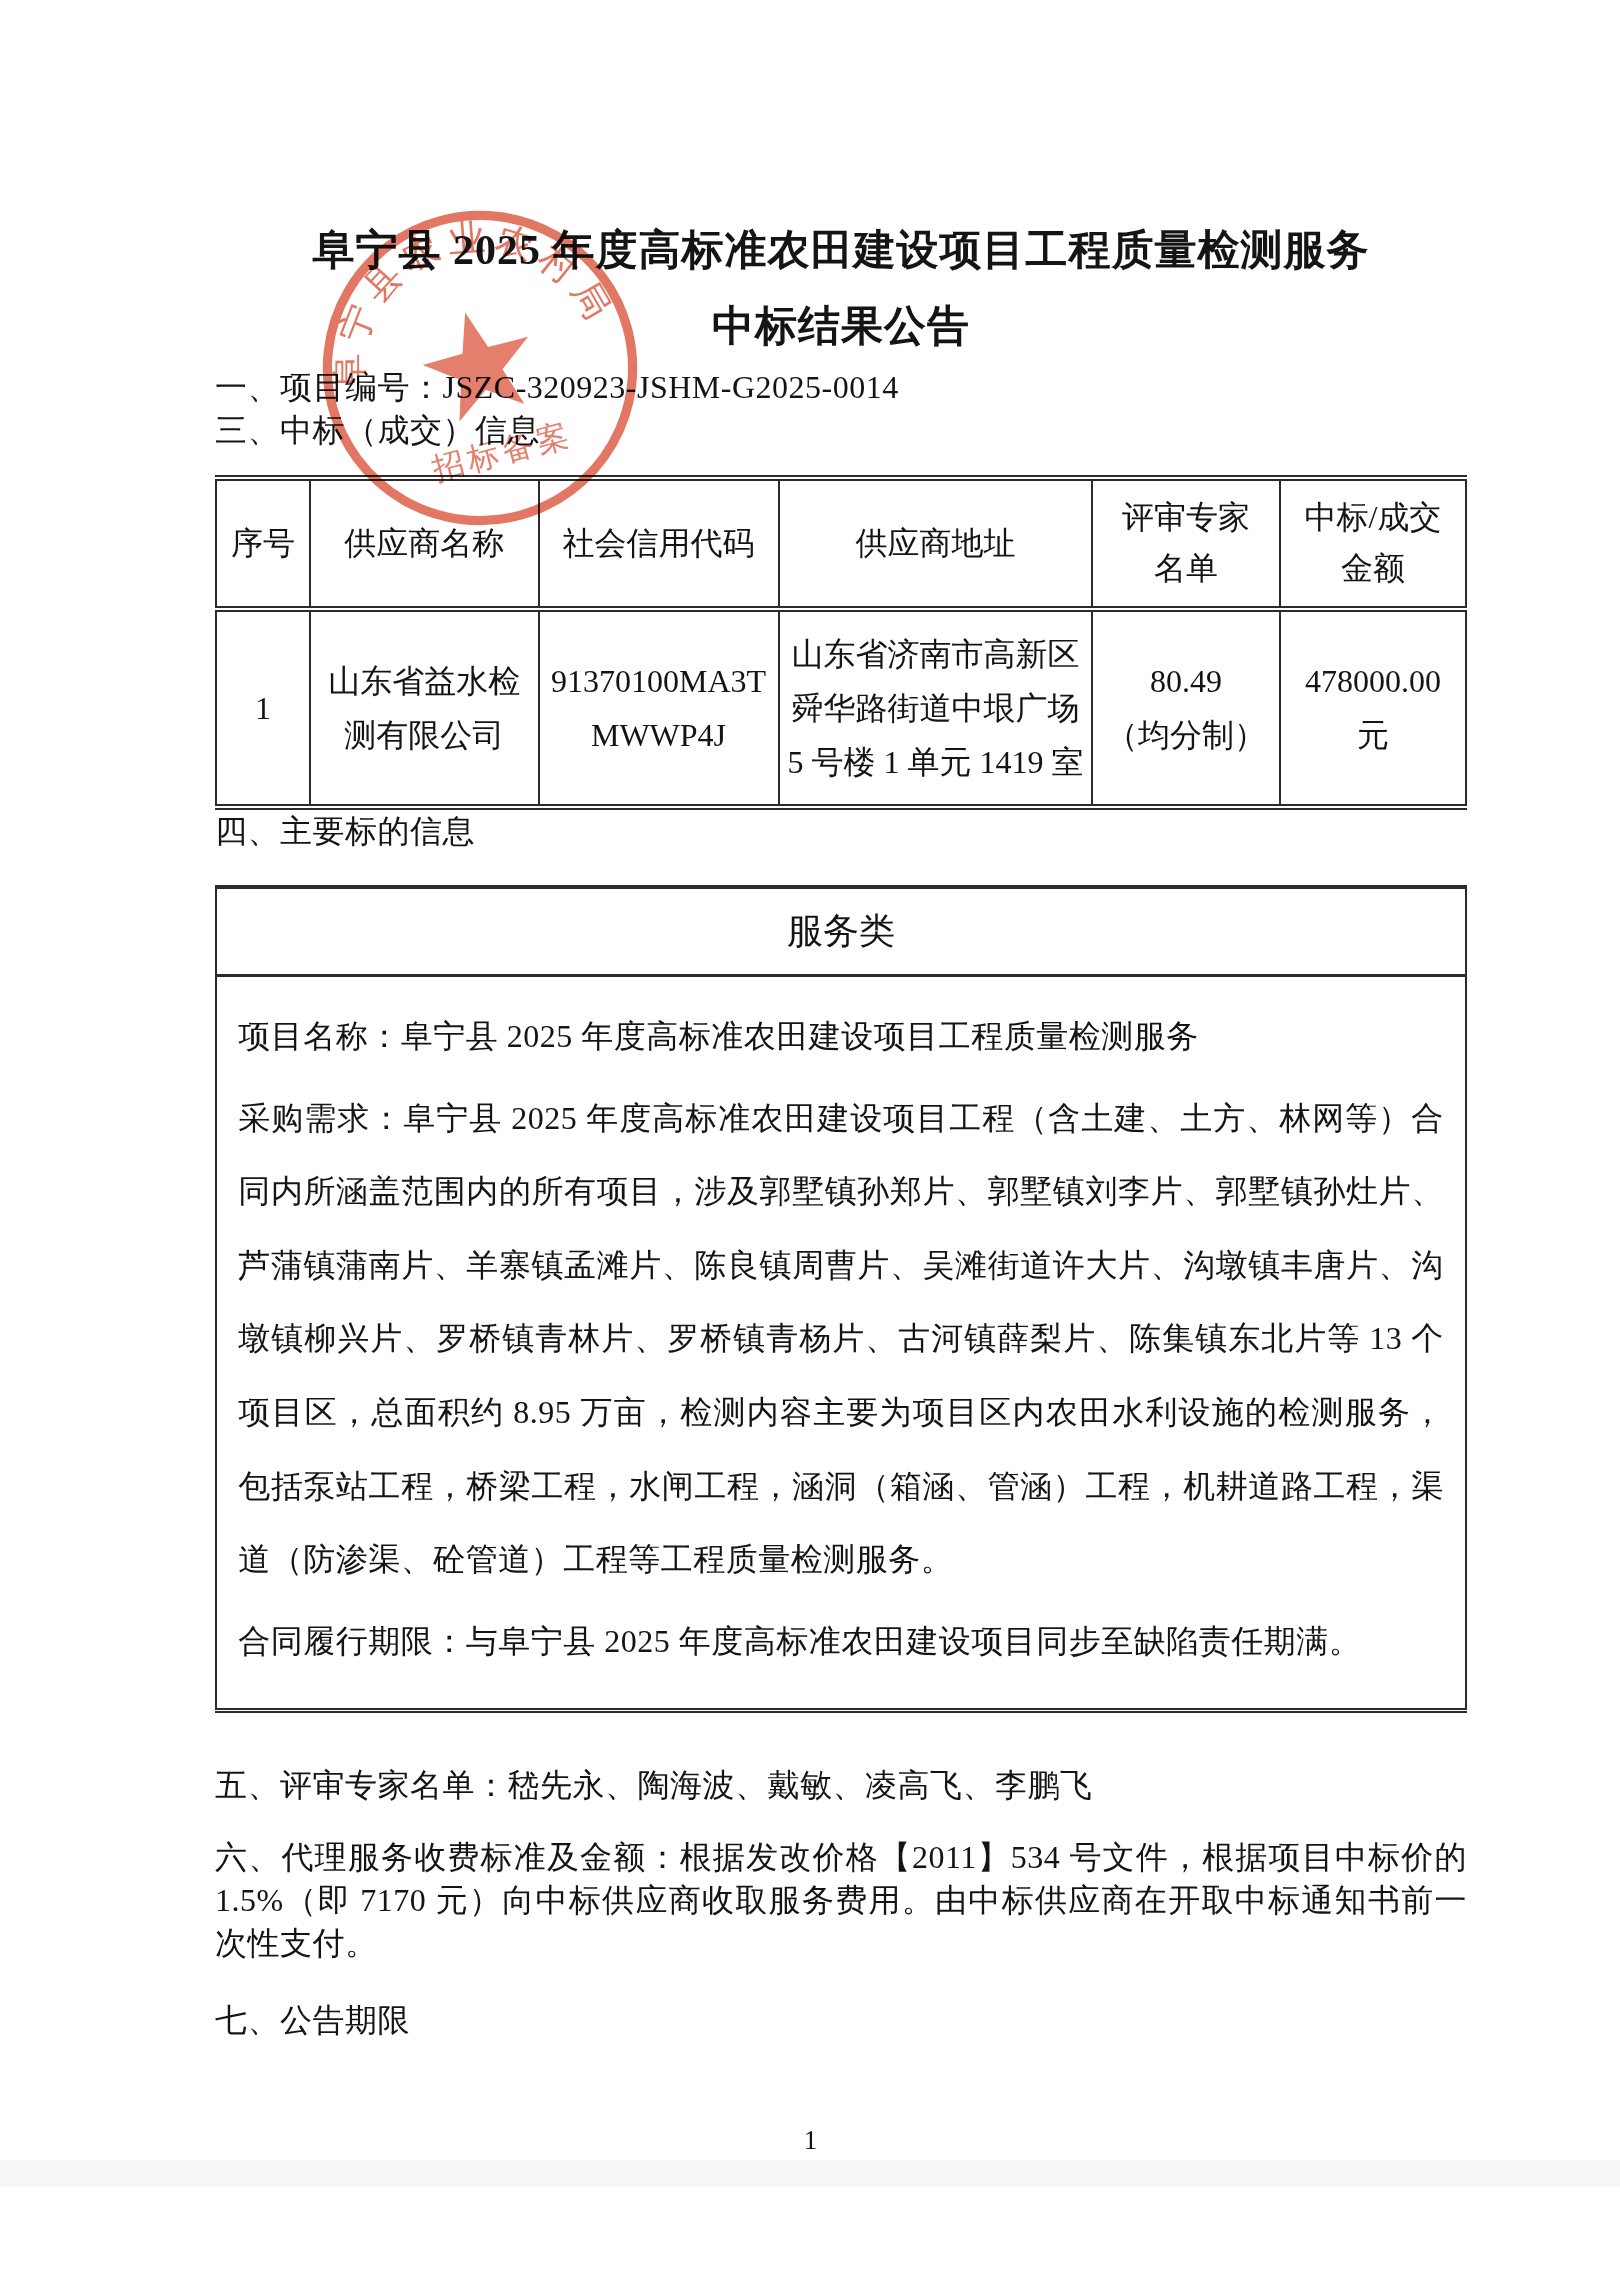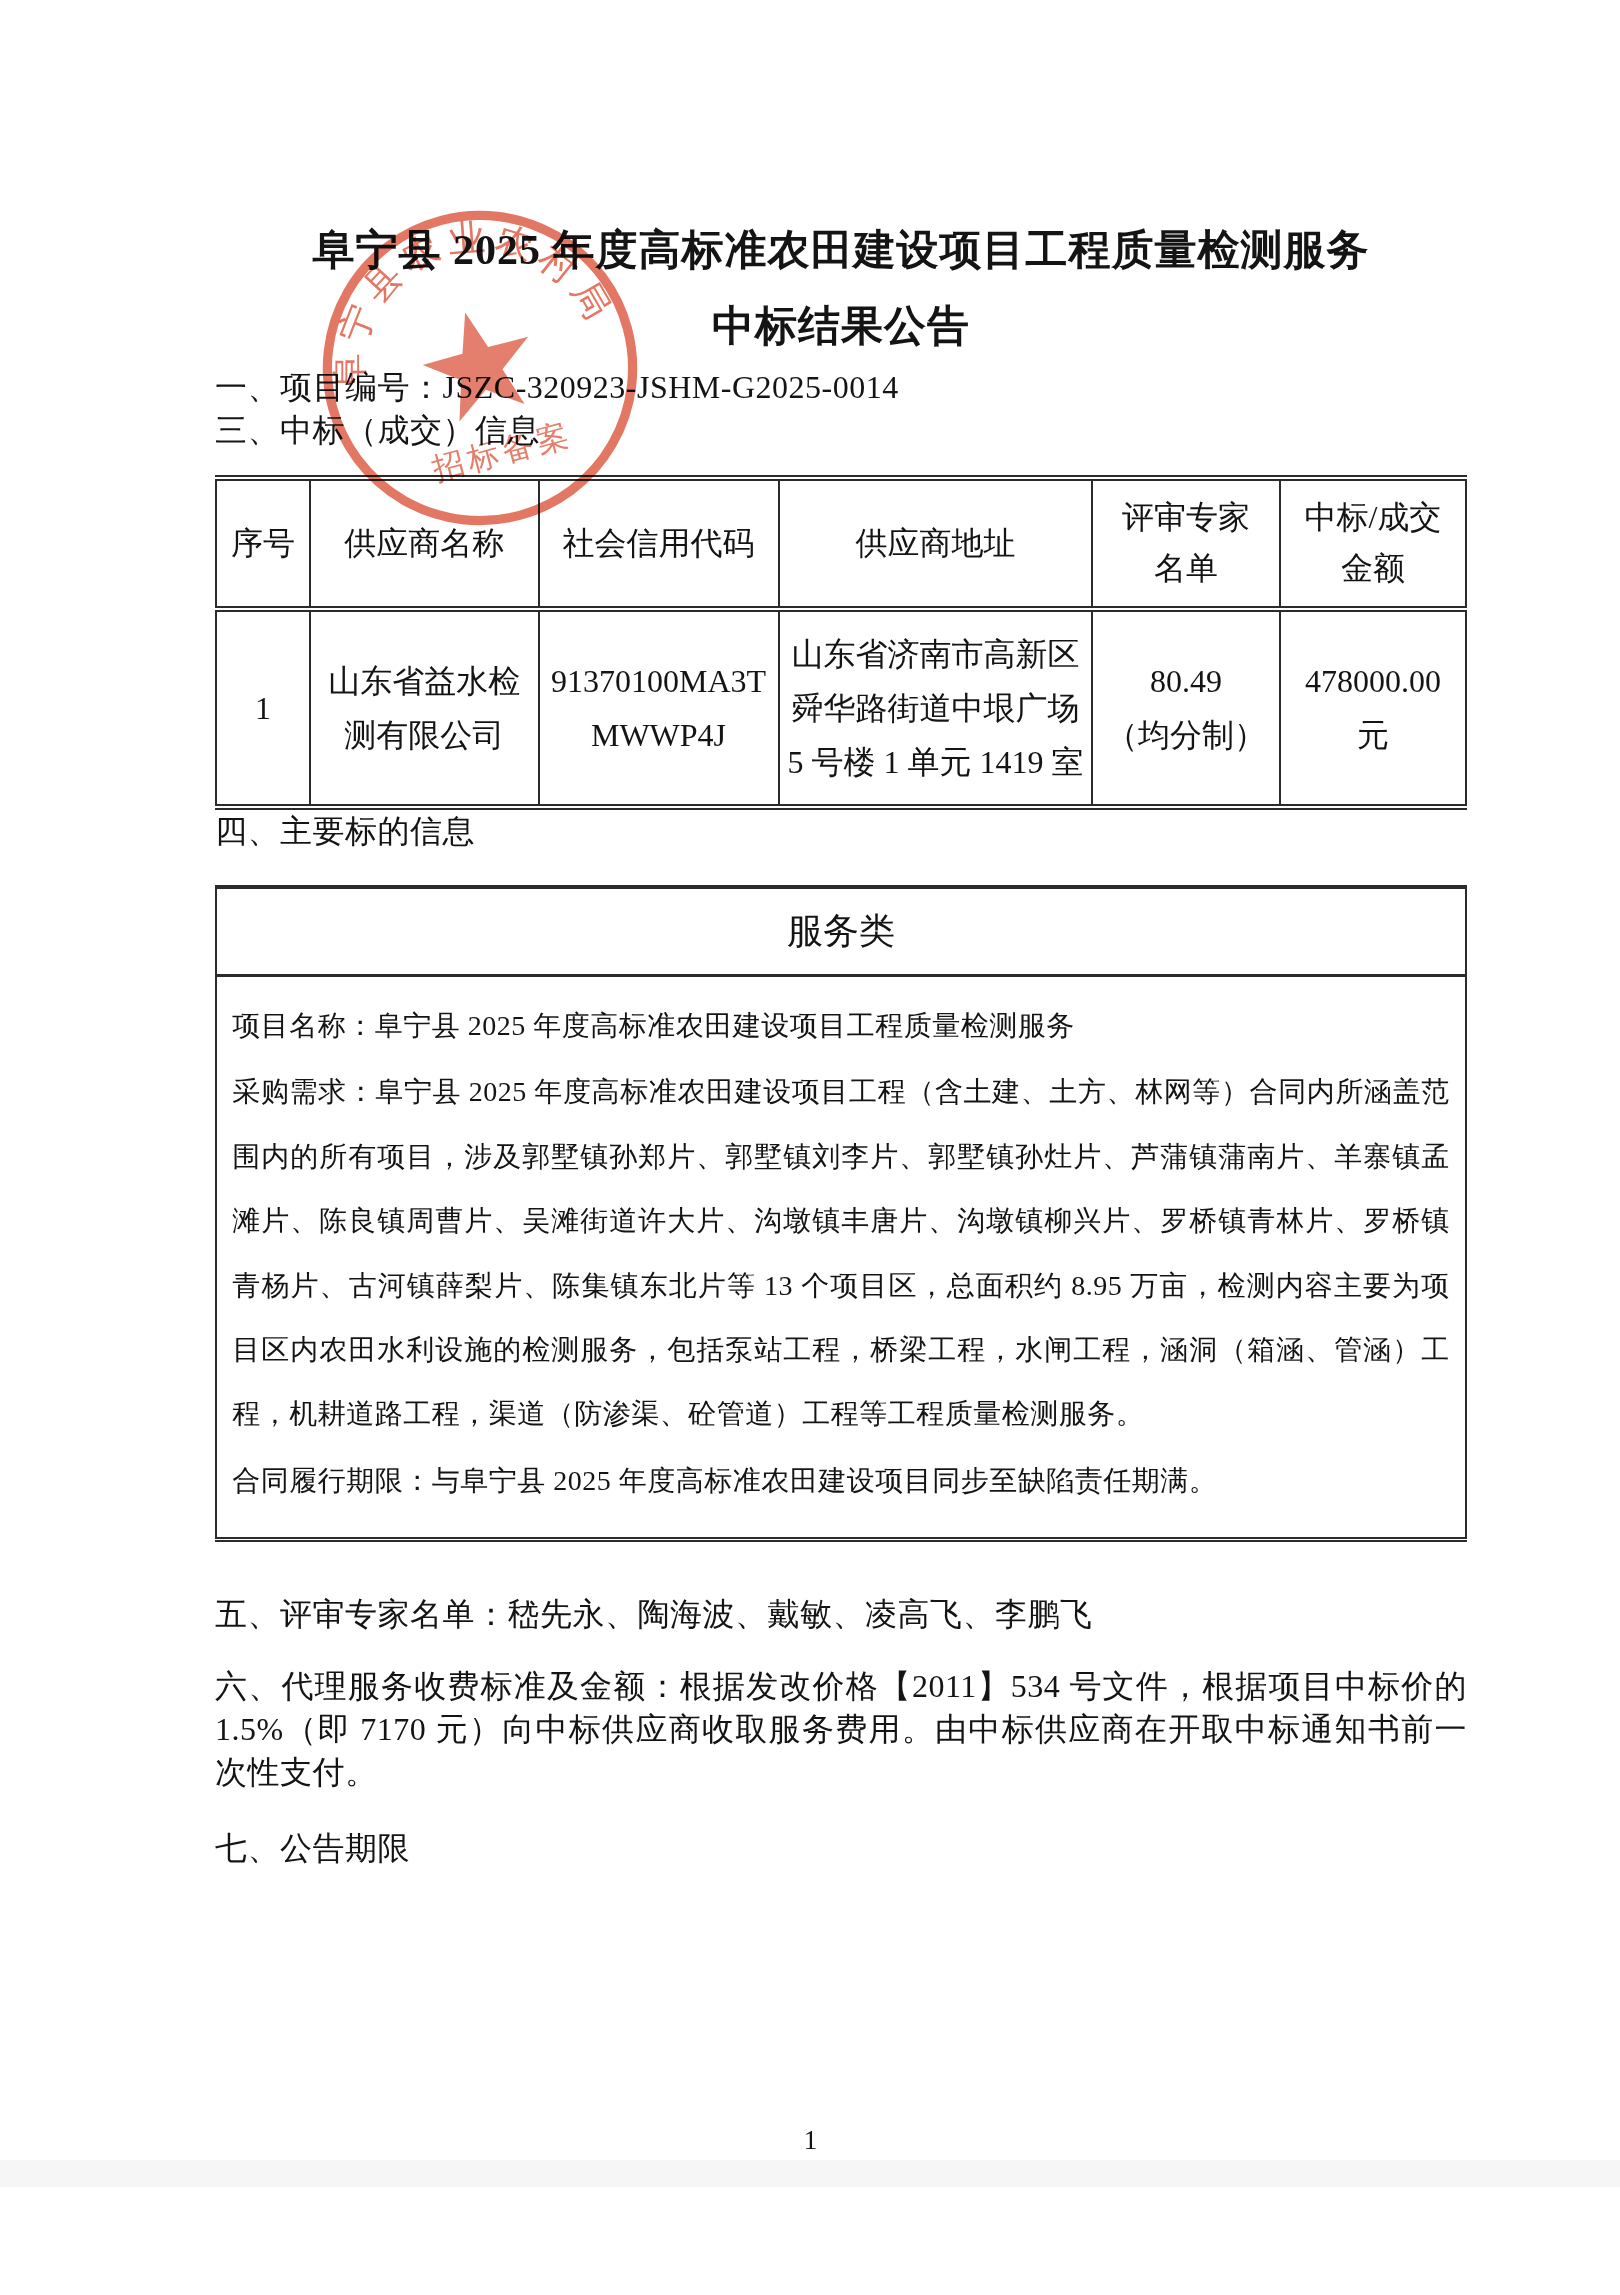--- a/index.html
+++ b/index.html
@@ -55,21 +55,21 @@
   .w-amount span{display:inline-block;max-width:154px;}
   
   .t2{margin-top:31px;border:2px solid #2b2b2b;border-top:4.1px solid #2b2b2b;border-bottom:5.1px double #2b2b2b;}
   .t2 th{
     border-bottom:3.1px solid #2b2b2b;
     font-weight:400;font-size:36px;
     height:77px;padding:4.1px;text-align:center;vertical-align:middle;
   }
   .t2 td{padding:15.4px 13.3px 21.5px 13.3px;}
   .t2 p{
-    margin:2px;font-size:28px;line-height:2.3;
+    margin:8px;font-size:32px;line-height:2.3;
     text-align:justify;letter-spacing:0.5px;
   }
   
   .stamp{
     position:absolute;left:311px;top:199px;
     width:338px;height:338px;
     z-index:2;
     mix-blend-mode:multiply;
     opacity:.88;
   }

